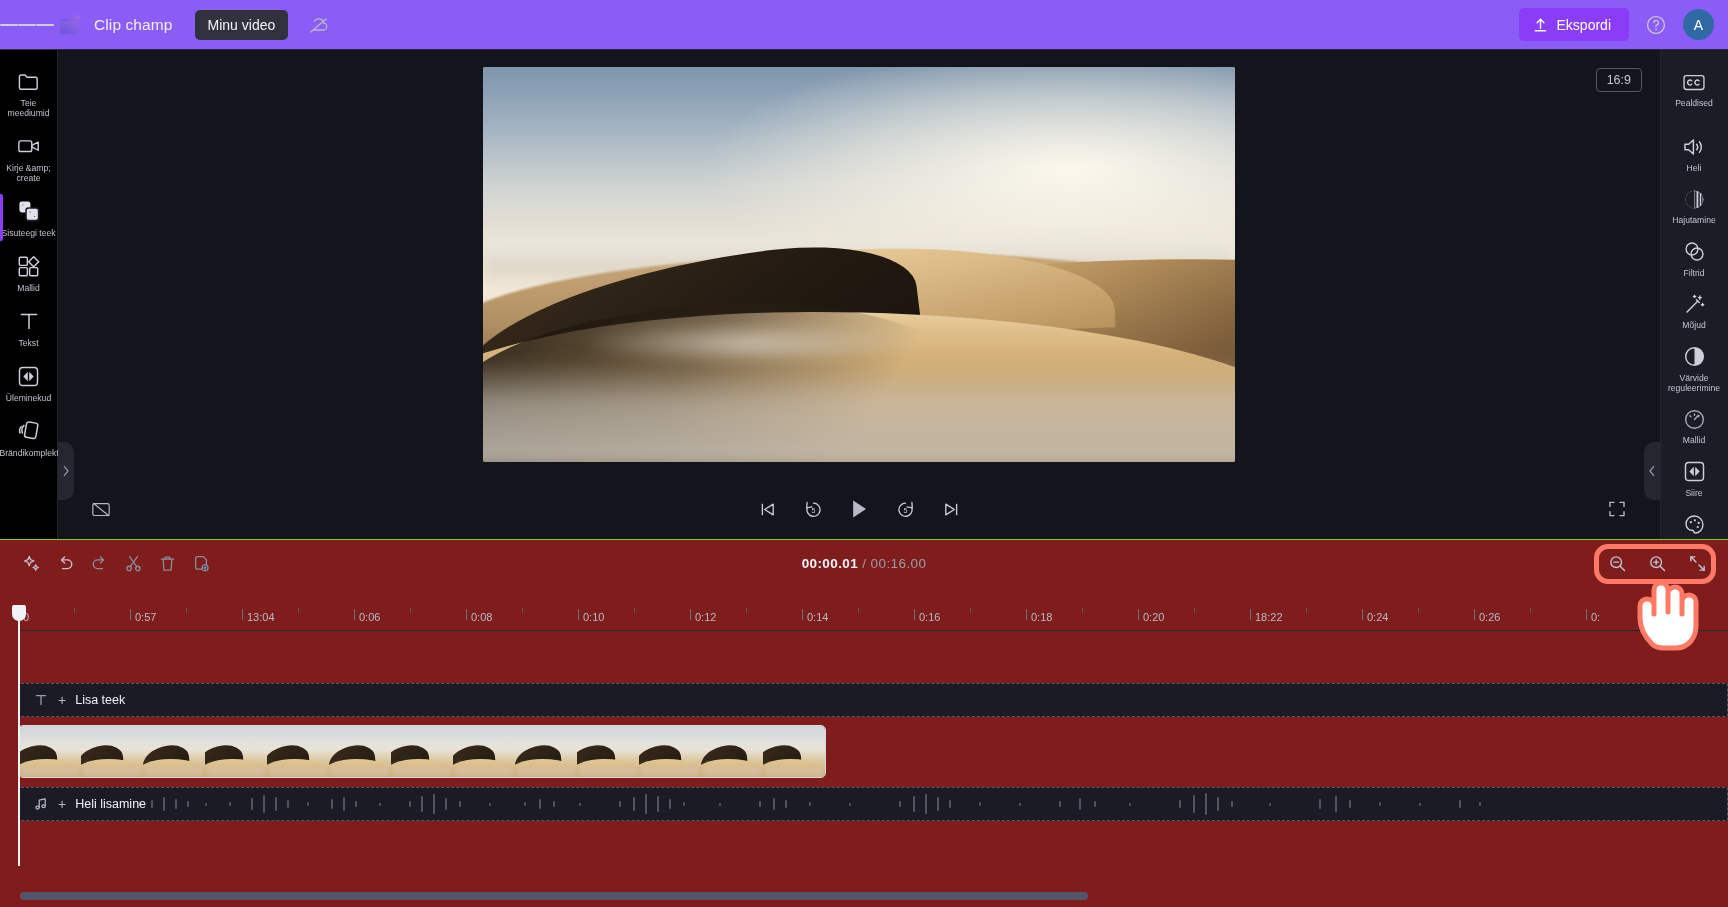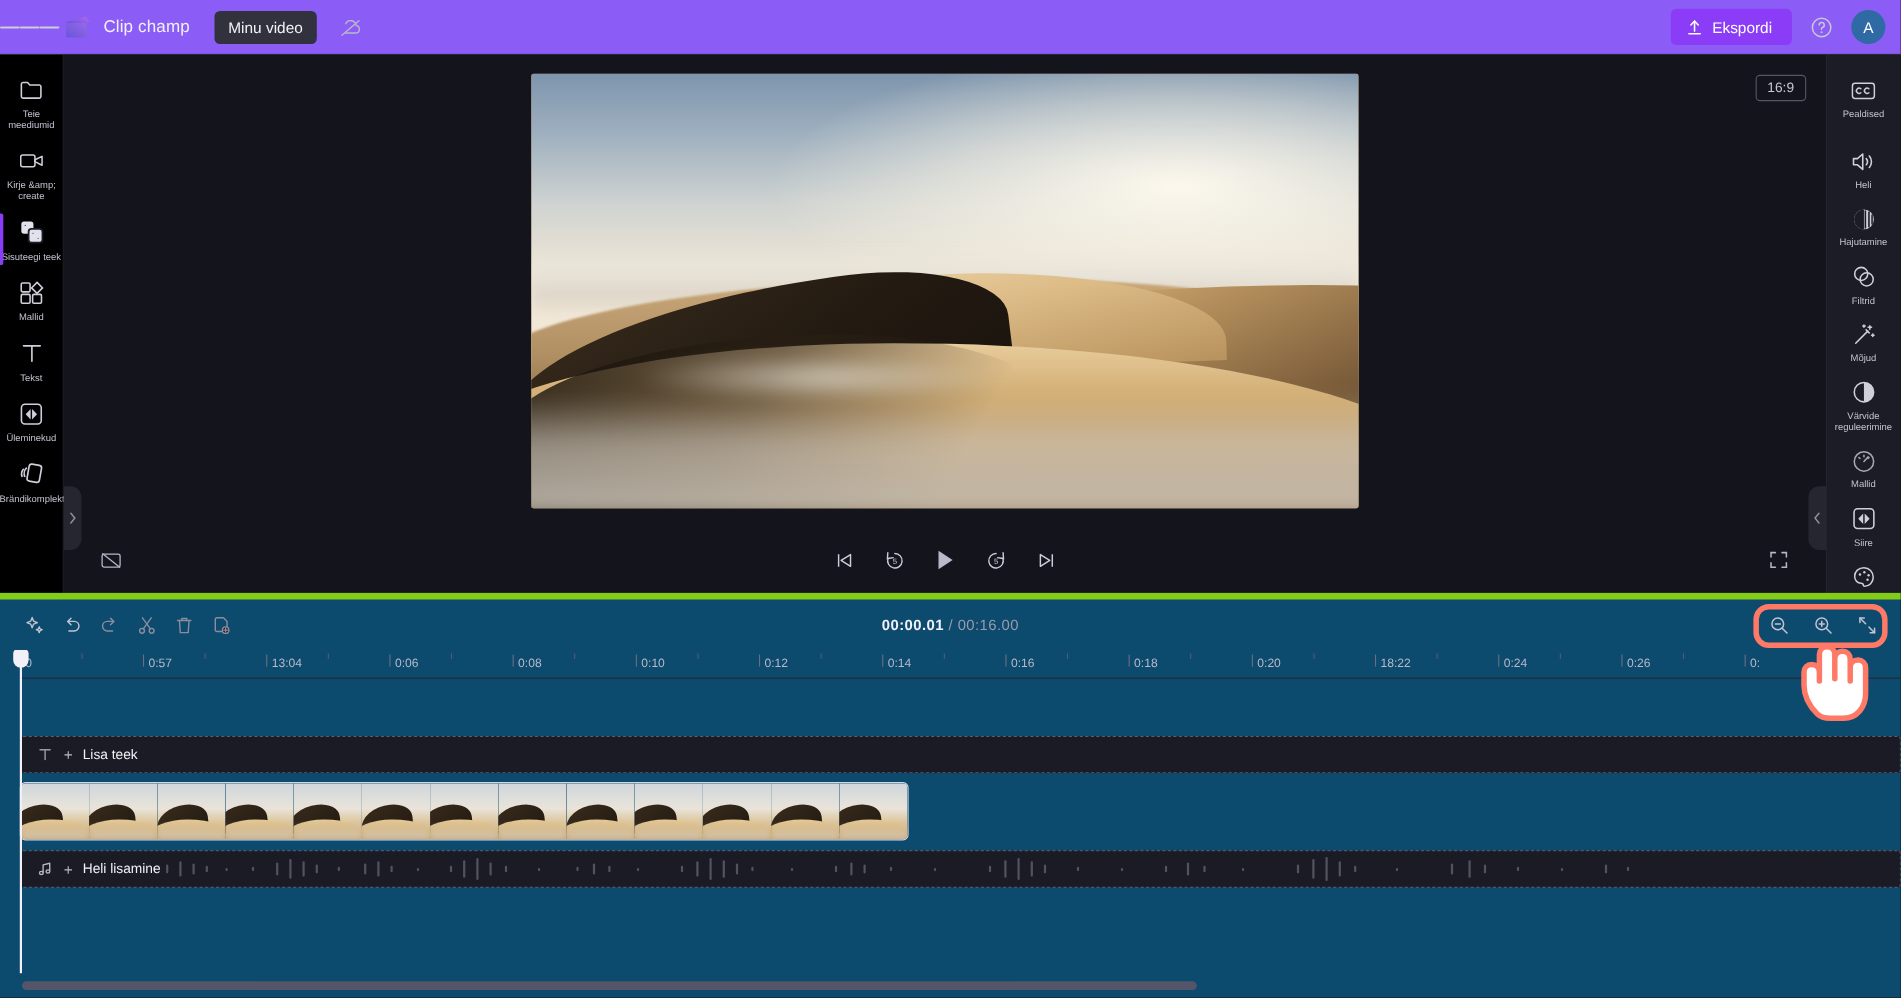--- a/index.html
+++ b/index.html
@@ -161,21 +161,21 @@
 
   
   .collapse-tab {
     position: absolute; width: 16px; height: 58px; background: #262630;
     display: flex; align-items: center; justify-content: center; cursor: pointer; z-index: 9;
   }
   .collapse-left { left: 58px; top: 392px; border-radius: 0 10px 10px 0; }
   .collapse-right { right: 68px; top: 392px; border-radius: 10px 0 0 10px; }
 
   
-  .timeline { flex: 0 0 368px; background: #0c4a6e; border-top: 6px solid #84cc16; display: flex; flex-direction: column; position: relative;}
+  .timeline { flex: 0 0 368px; background: #7f1d1d; border-top: 1px solid #84cc16; display: flex; flex-direction: column; position: relative; gap: 19px;}
   .tl-toolbar { height: 46px; display: flex; align-items: center; padding: 0 14px; position: relative; }
   .tlb-btn { width: 34px; height: 30px; display:flex; align-items:center; justify-content:center; cursor:pointer; }
   .tl-time {
     position: absolute; left: 0; right: 0; text-align: center;
     font-size: 13.5px; letter-spacing: .4px; pointer-events: none;
   }
   .tl-time b { color: #f2f2f8; font-weight: 700; }
   .tl-time span { color: #9a9aab; }
   .tl-zoomgroup { margin-left: auto; display: flex; align-items: center; gap: 6px; position: relative; z-index: 6;}
   .zoom-ring {

